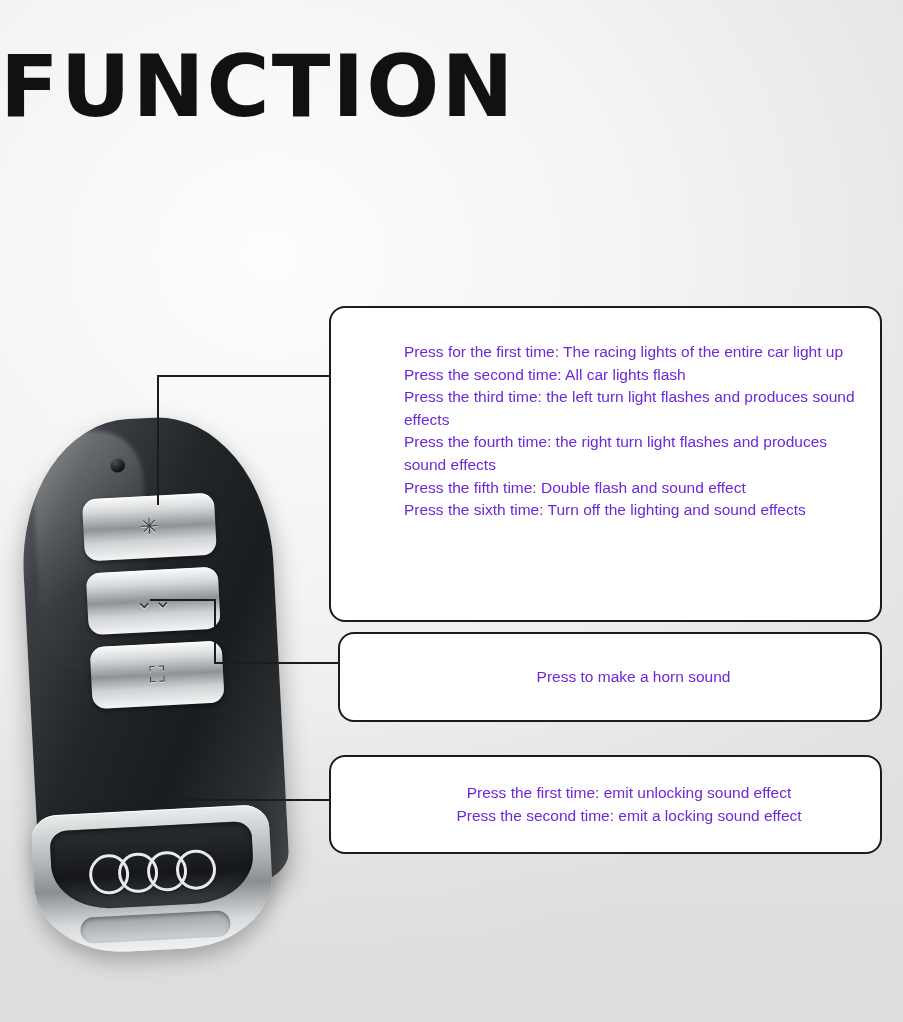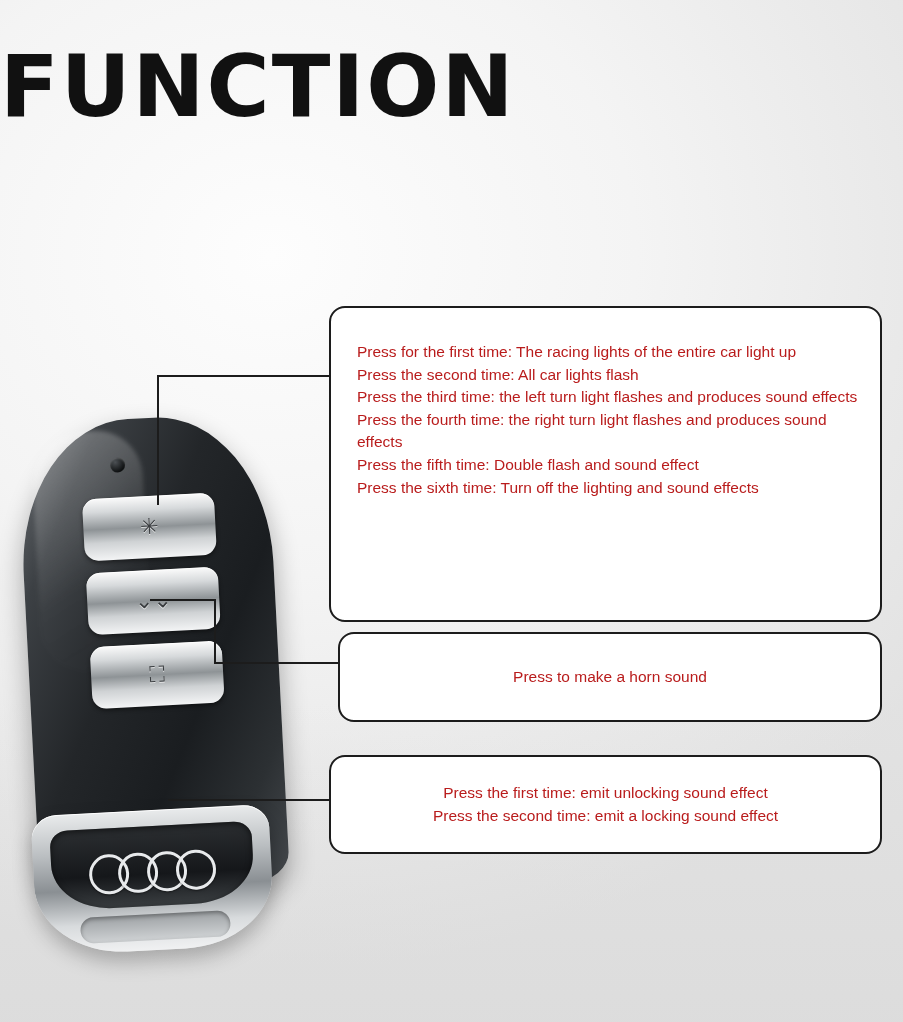--- a/index.html
+++ b/index.html
@@ -47,22 +47,23 @@
     position: absolute;
     background: #ffffff;
     border: 2px solid #1c1c1c;
     border-radius: 16px;
     box-sizing: border-box;
     z-index: 5;
   }
   .box-text {
     font-size: 15.5px;
     line-height: 22.6px;
-    color: #b91c1c;
+    color: #6d28d9;
     white-space: pre-line;
+    margin-left: 47px;
   }
   #box-lights {
     left: 329px;
     top: 306px;
     width: 553px;
     height: 316px;
     padding: 33px 16px 0 26px;
   }
   #box-horn {
     left: 338px;

